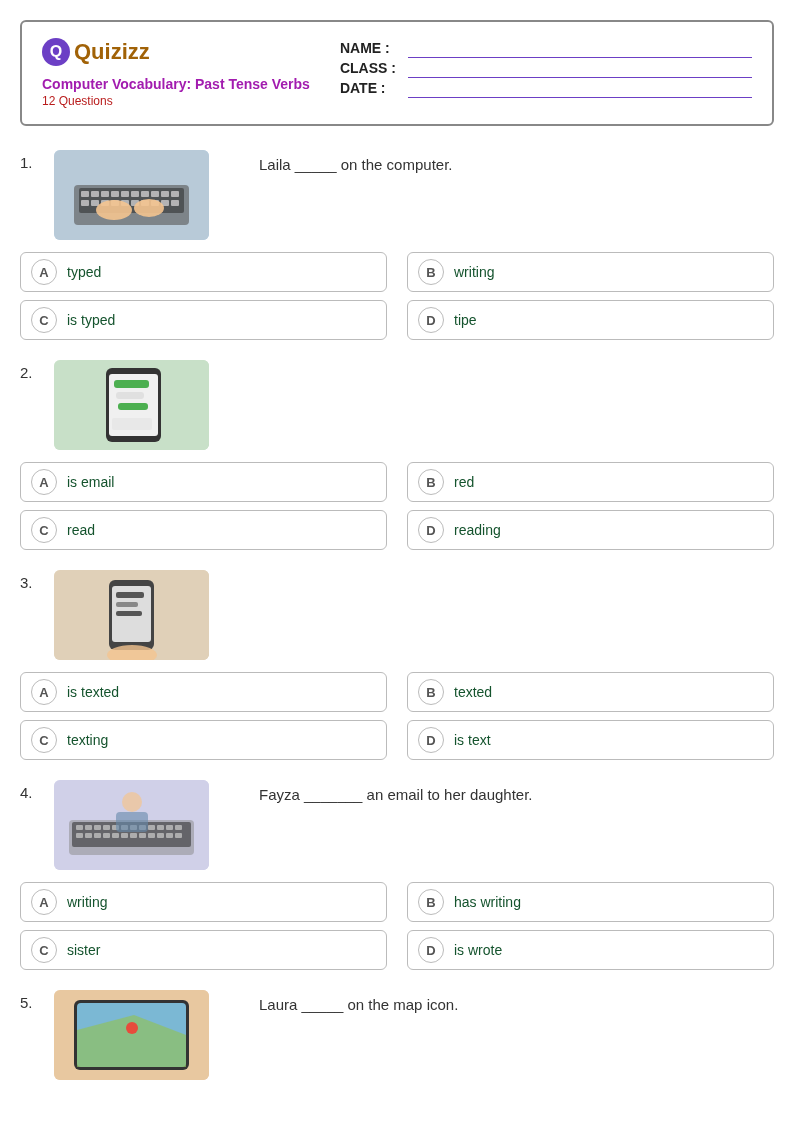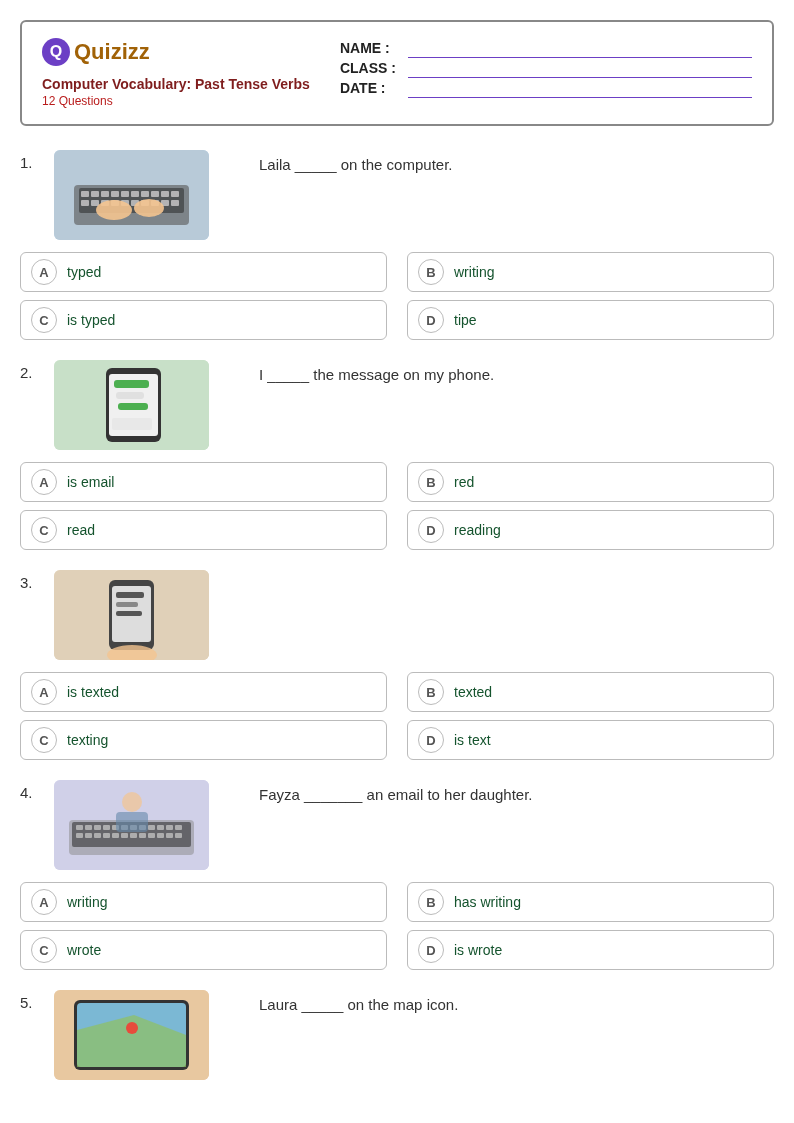--- a/index.html
+++ b/index.html
@@ -45,21 +45,21 @@
       height: 28px;
       display: flex;
       align-items: center;
       justify-content: center;
       font-weight: bold;
       font-size: 16px;
     }
     .worksheet-title {
       font-size: 14px;
       font-weight: bold;
-      color: #7f1d1d;
+      color: #a21caf;
     }
     .worksheet-subtitle {
       font-size: 12px;
       color: #b91c1c;
       margin-top: 2px;
     }
     .form-area {
       flex: 1;
       display: flex;
       flex-direction: column;
@@ -248,21 +248,20 @@
         <svg width="155" height="90" xmlns="http://www.w3.org/2000/svg">
       <rect width="155" height="90" fill="#c8e0c8"></rect>
       <rect x="52" y="8" width="55" height="74" rx="6" fill="#333"></rect>
       <rect x="55" y="14" width="49" height="62" rx="3" fill="#f0f0f0"></rect>
       <rect x="60" y="20" width="35" height="8" rx="3" fill="#4CAF50"></rect>
       <rect x="62" y="32" width="28" height="7" rx="3" fill="#e0e0e0"></rect>
       <rect x="64" y="43" width="30" height="7" rx="3" fill="#4CAF50"></rect>
       <rect x="58" y="58" width="40" height="12" rx="2" fill="#e8e8e8"></rect>
     </svg>
       </div>
-      <span class="question-text">I _____ the message on my phone.</span>
     </div>
     <div class="options-grid">
 
         <div class="option">
           <div class="option-letter">A</div>
           <span class="option-text">is email</span>
         </div>
 
         <div class="option">
           <div class="option-letter">B</div>
@@ -366,21 +365,21 @@
           <span class="option-text">writing</span>
         </div>
 
         <div class="option">
           <div class="option-letter">B</div>
           <span class="option-text">has writing</span>
         </div>
 
         <div class="option">
           <div class="option-letter">C</div>
-          <span class="option-text">wrote</span>
+          <span class="option-text">sister</span>
         </div>
 
         <div class="option">
           <div class="option-letter">D</div>
           <span class="option-text">is wrote</span>
         </div>
 
     </div>
   </div>
     <div class="question-block">

